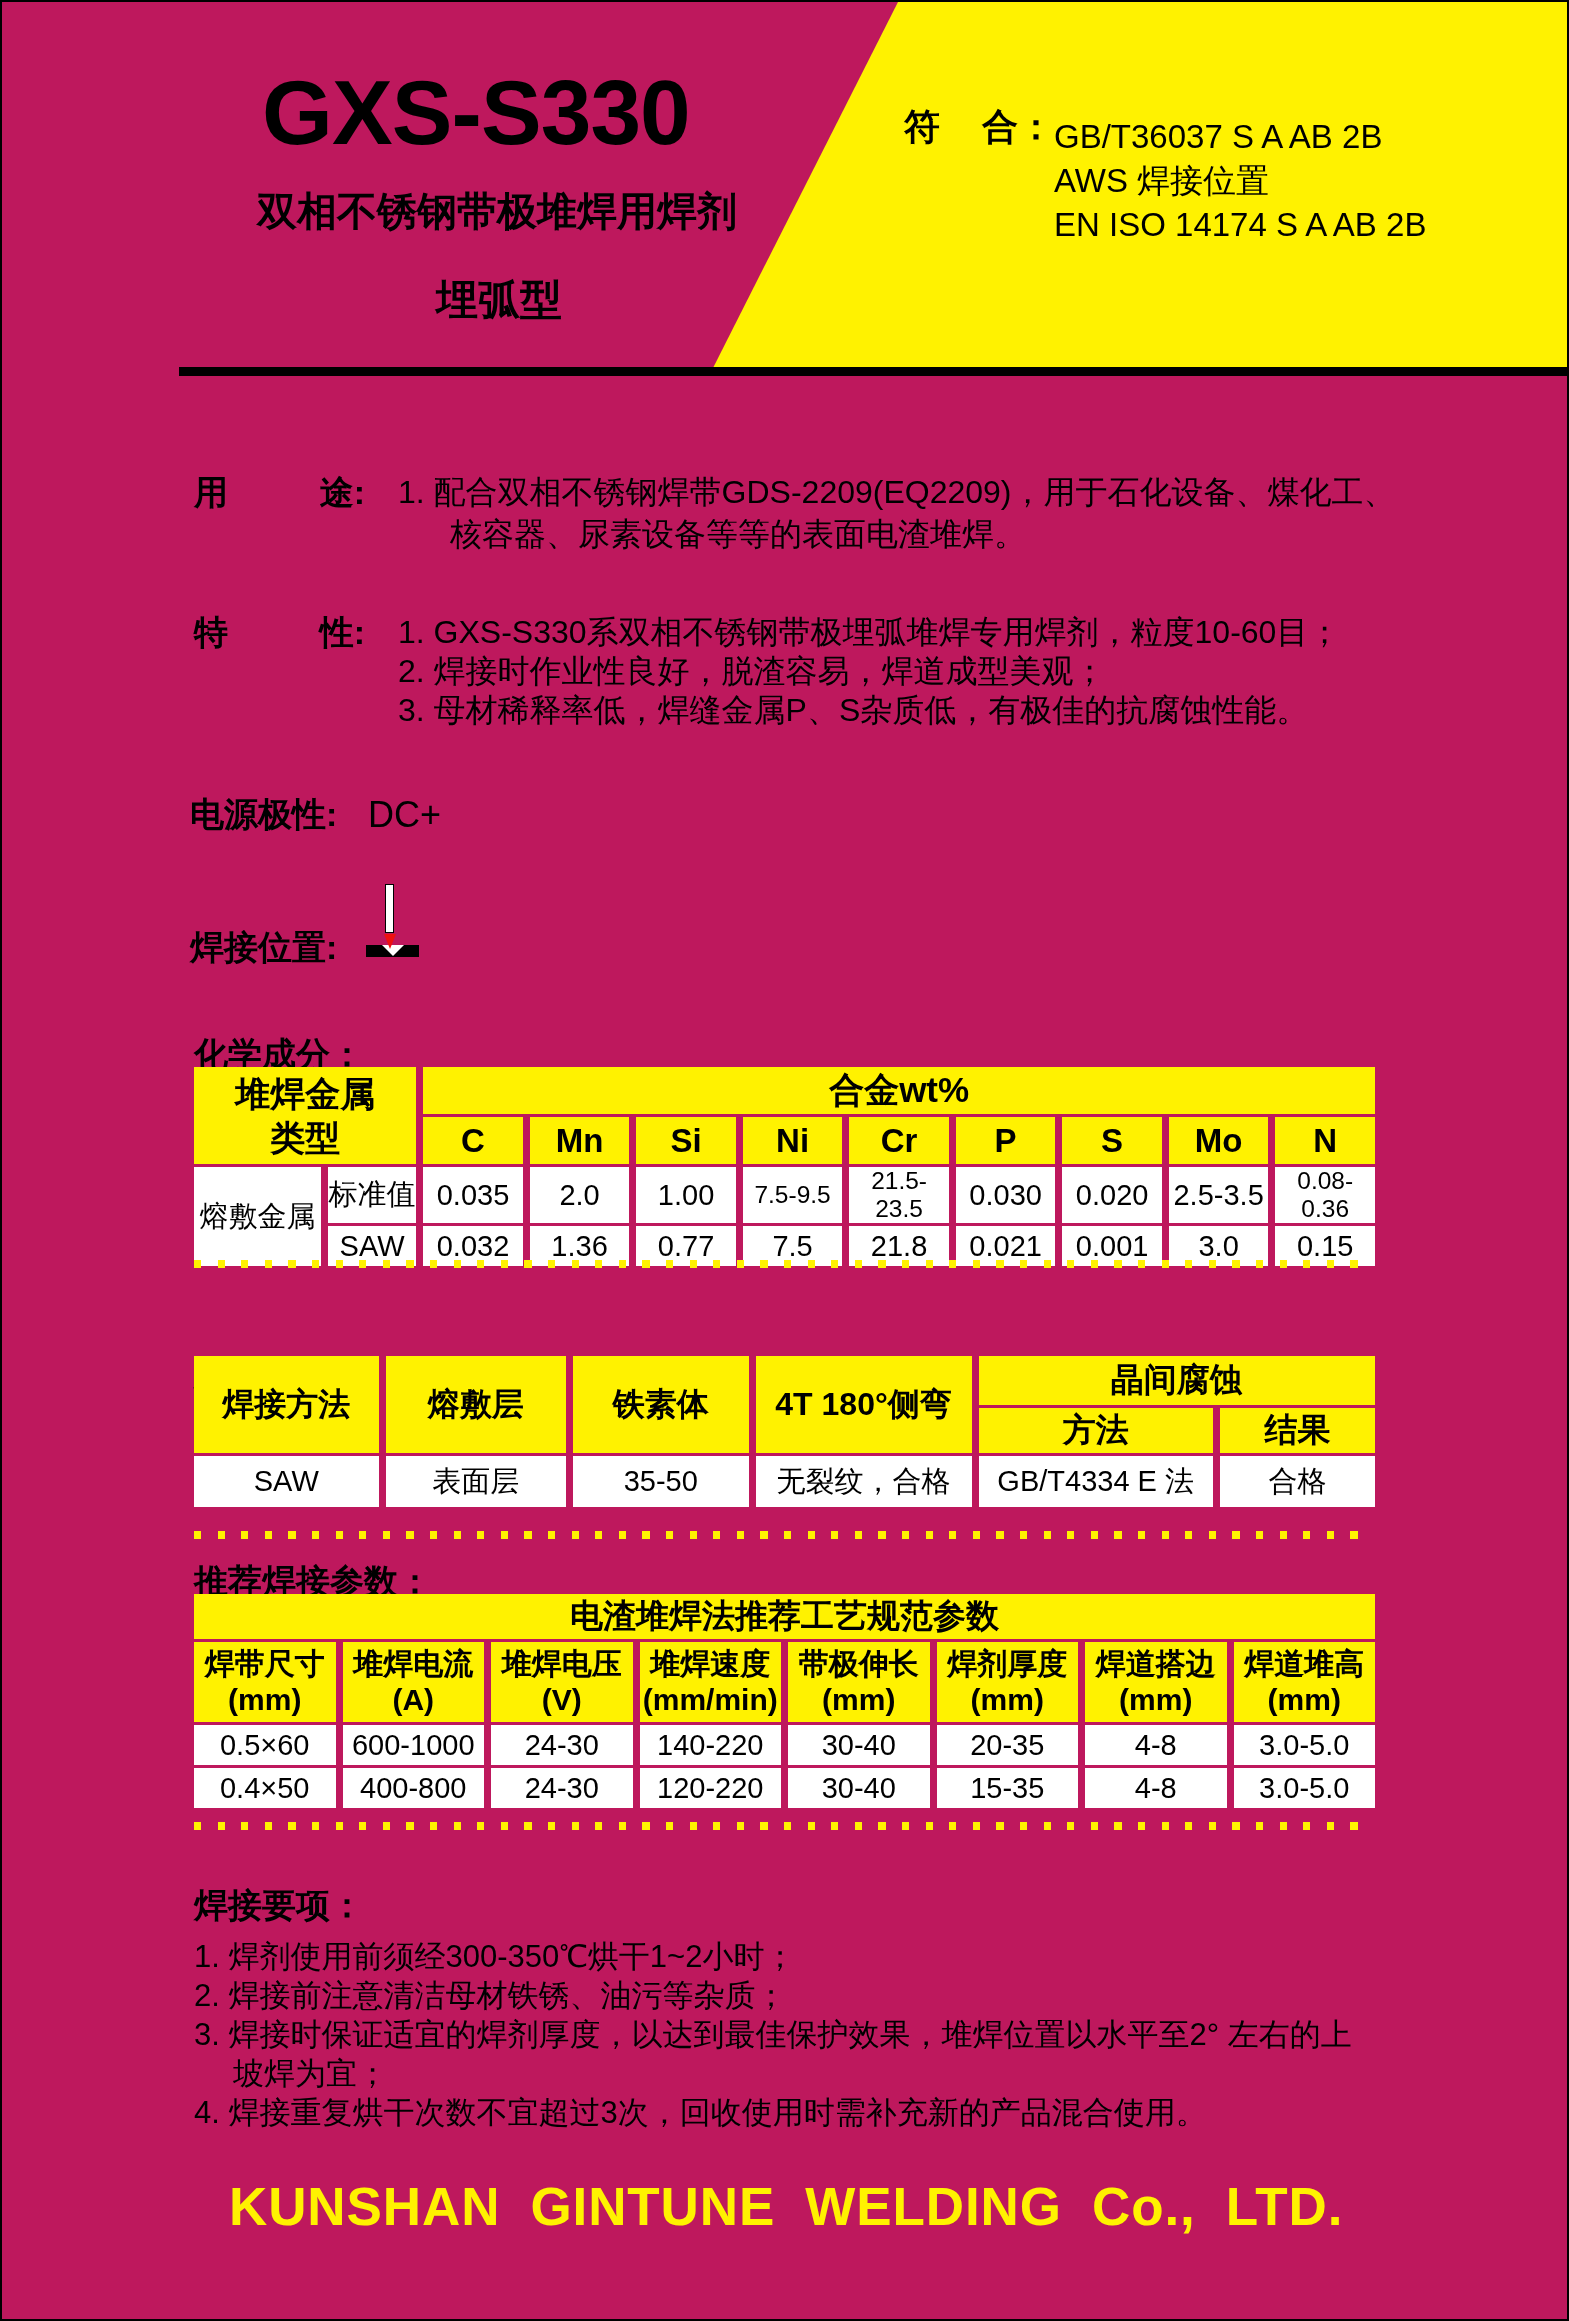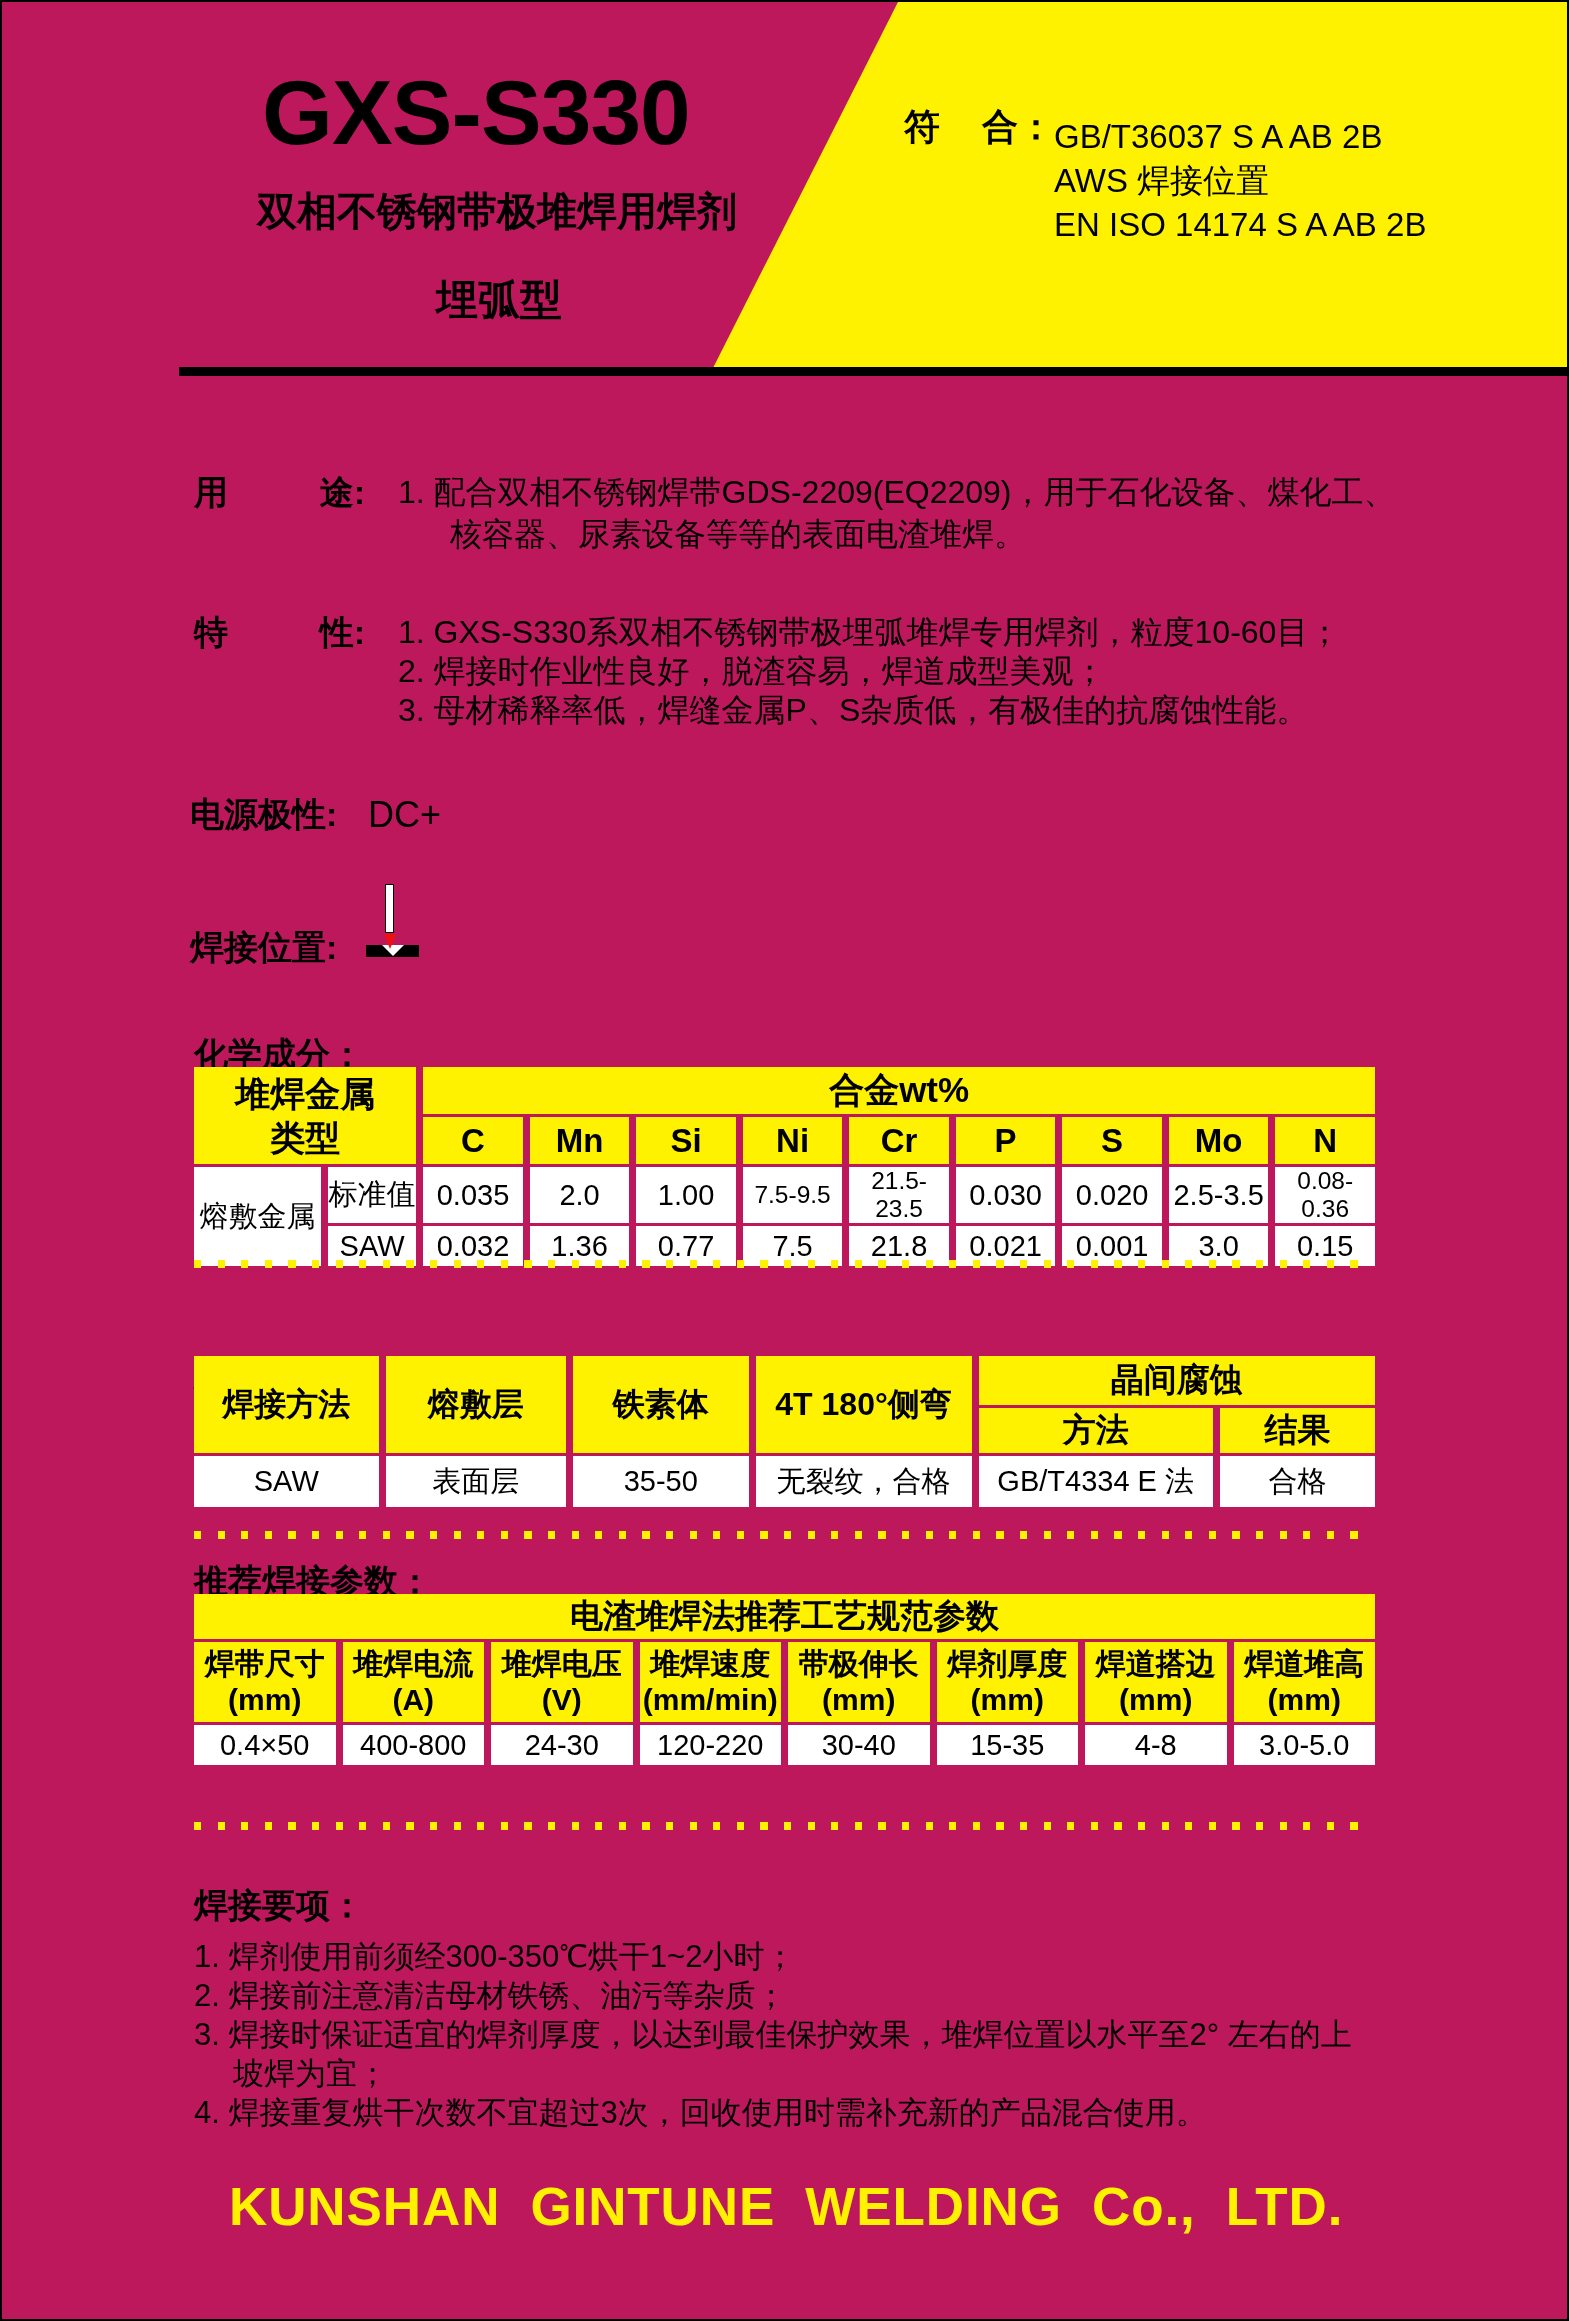--- a/index.html
+++ b/index.html
@@ -251,20 +251,30 @@
       <td class="y">
             <div>焊道搭边</div>
             <div>(mm)</div>
           </td>
       <td class="y">
             <div>焊道堆高</div>
             <div>(mm)</div>
           </td>
     </tr>
     <tr class="drow">
+      <td>0.5×60</td>
+      <td>600-1000</td>
+      <td>24-30</td>
+      <td>140-220</td>
+      <td>30-40</td>
+      <td>20-35</td>
+      <td>4-8</td>
+      <td>3.0-5.0</td>
+    </tr>
+    <tr class="drow">
       <td>0.4×50</td>
       <td>400-800</td>
       <td>24-30</td>
       <td>120-220</td>
       <td>30-40</td>
       <td>15-35</td>
       <td>4-8</td>
       <td>3.0-5.0</td>
     </tr>
   </tbody>

